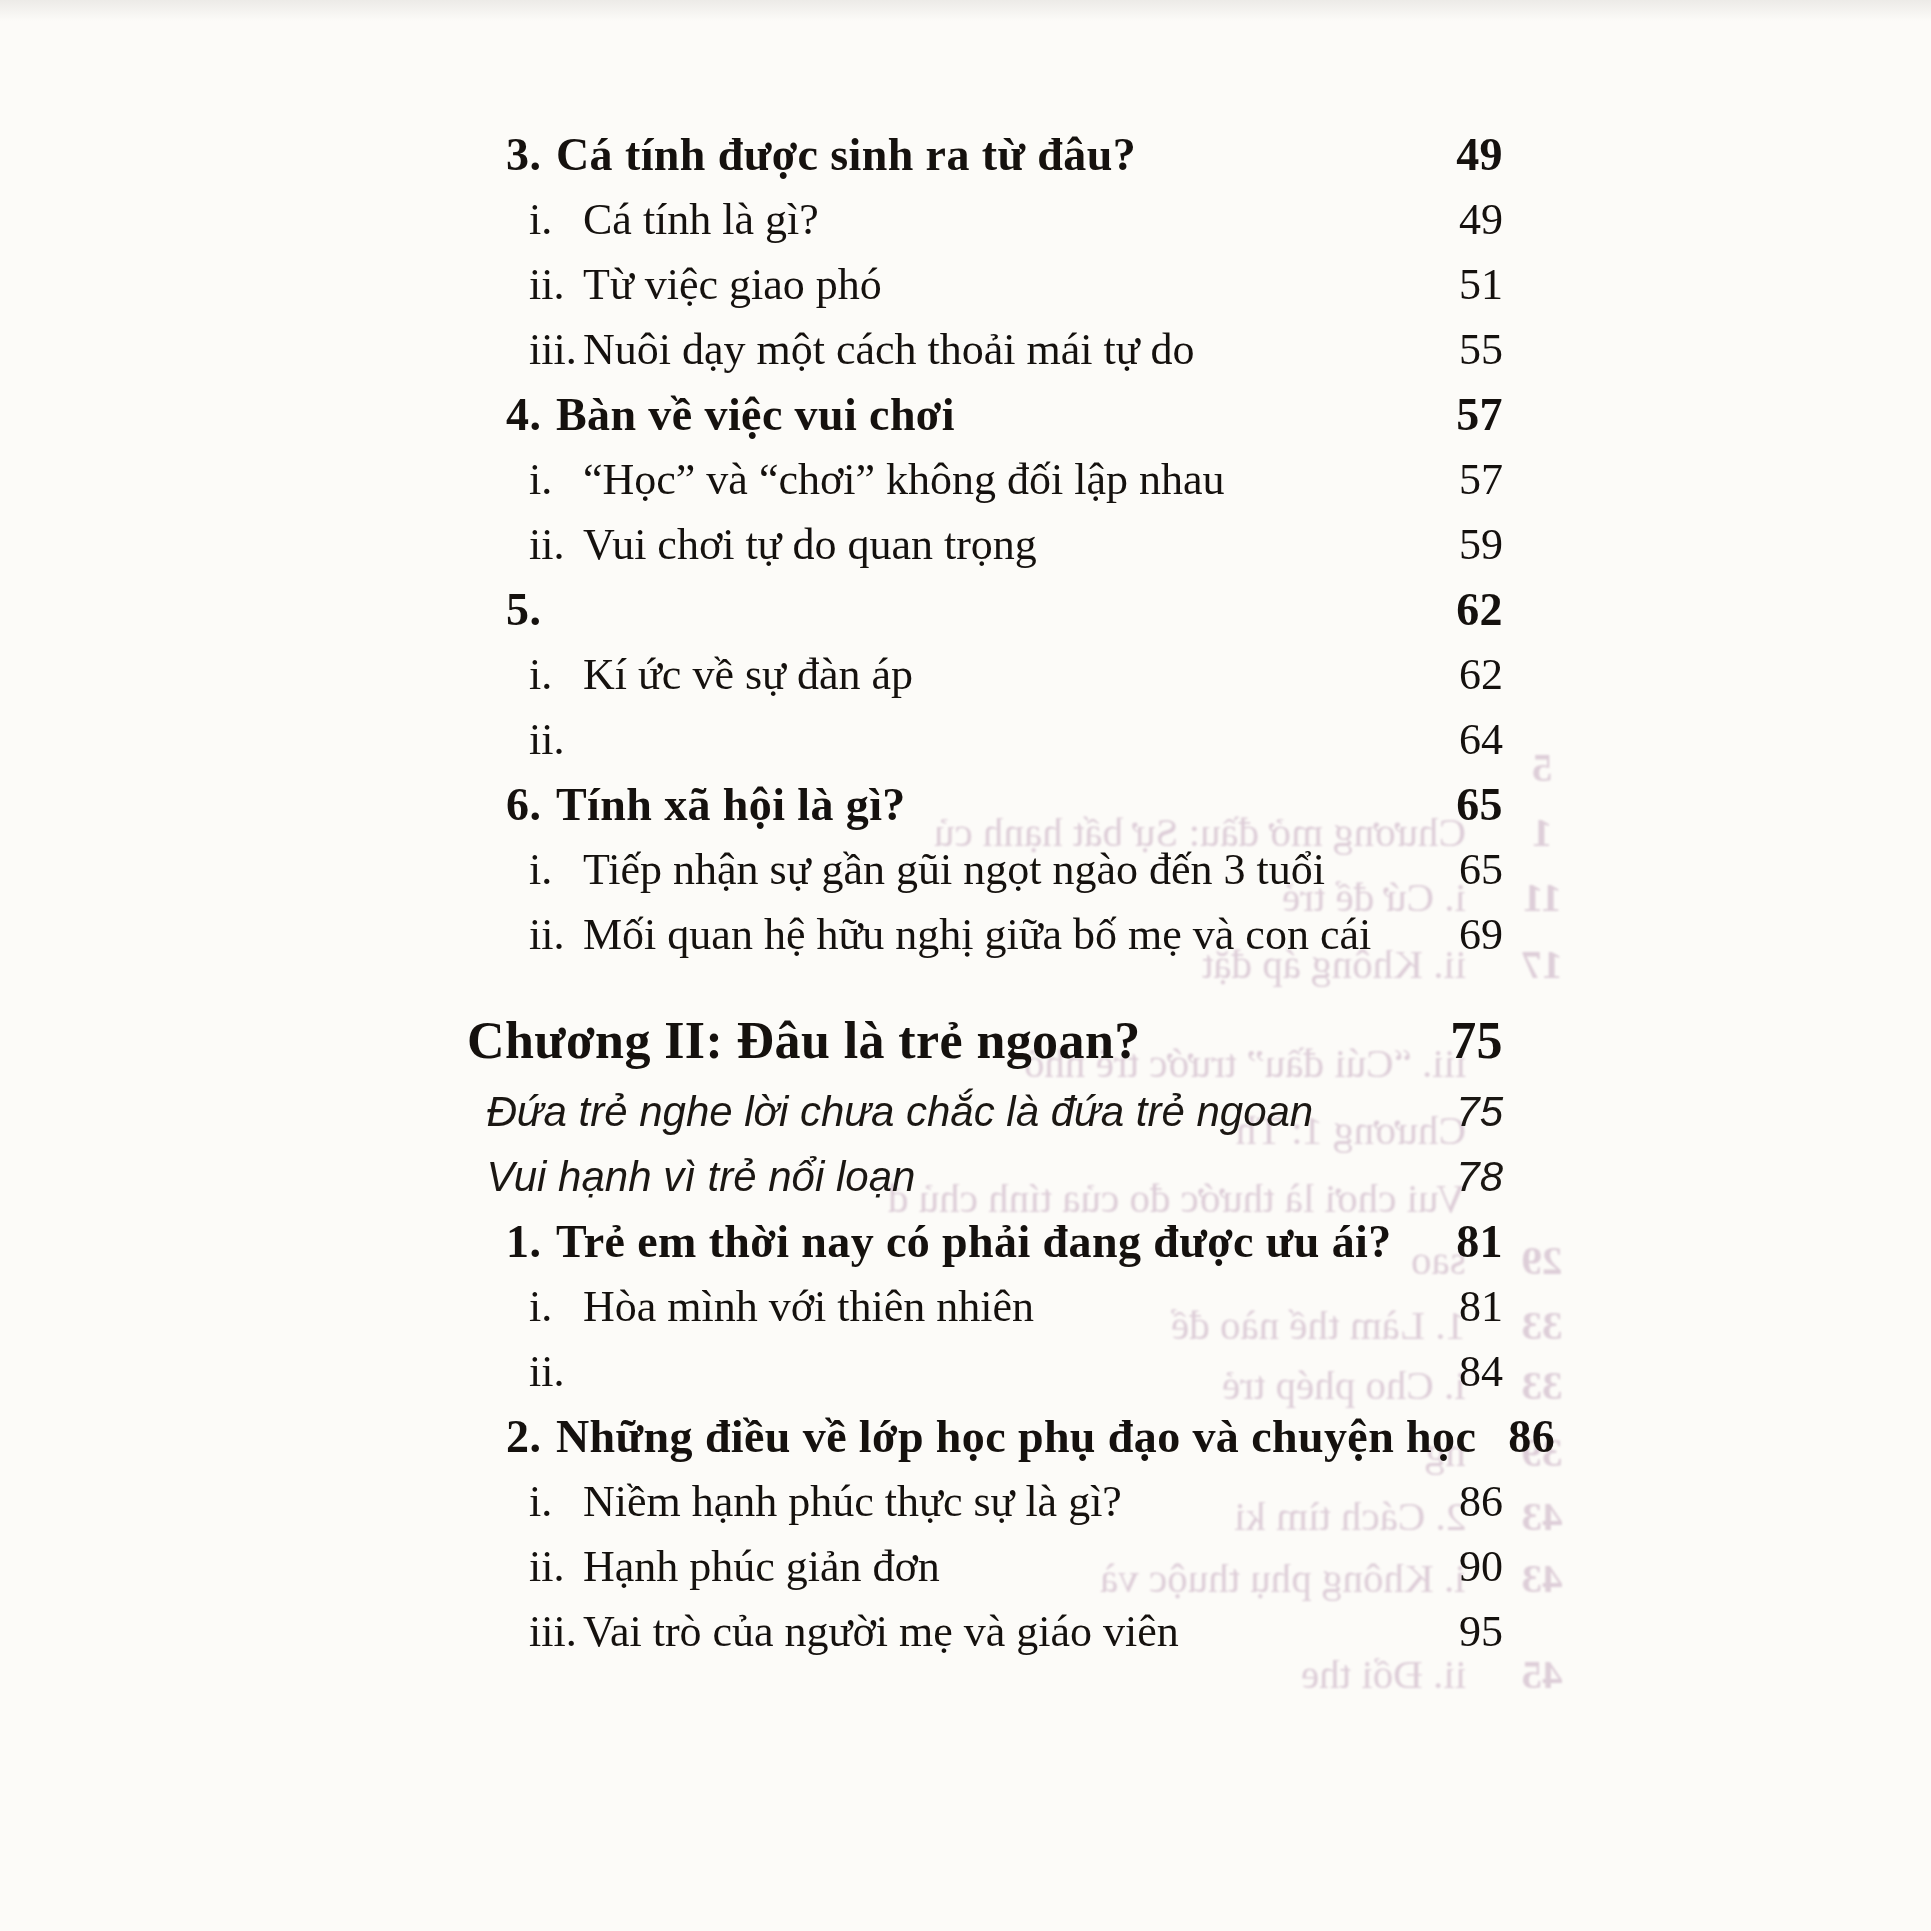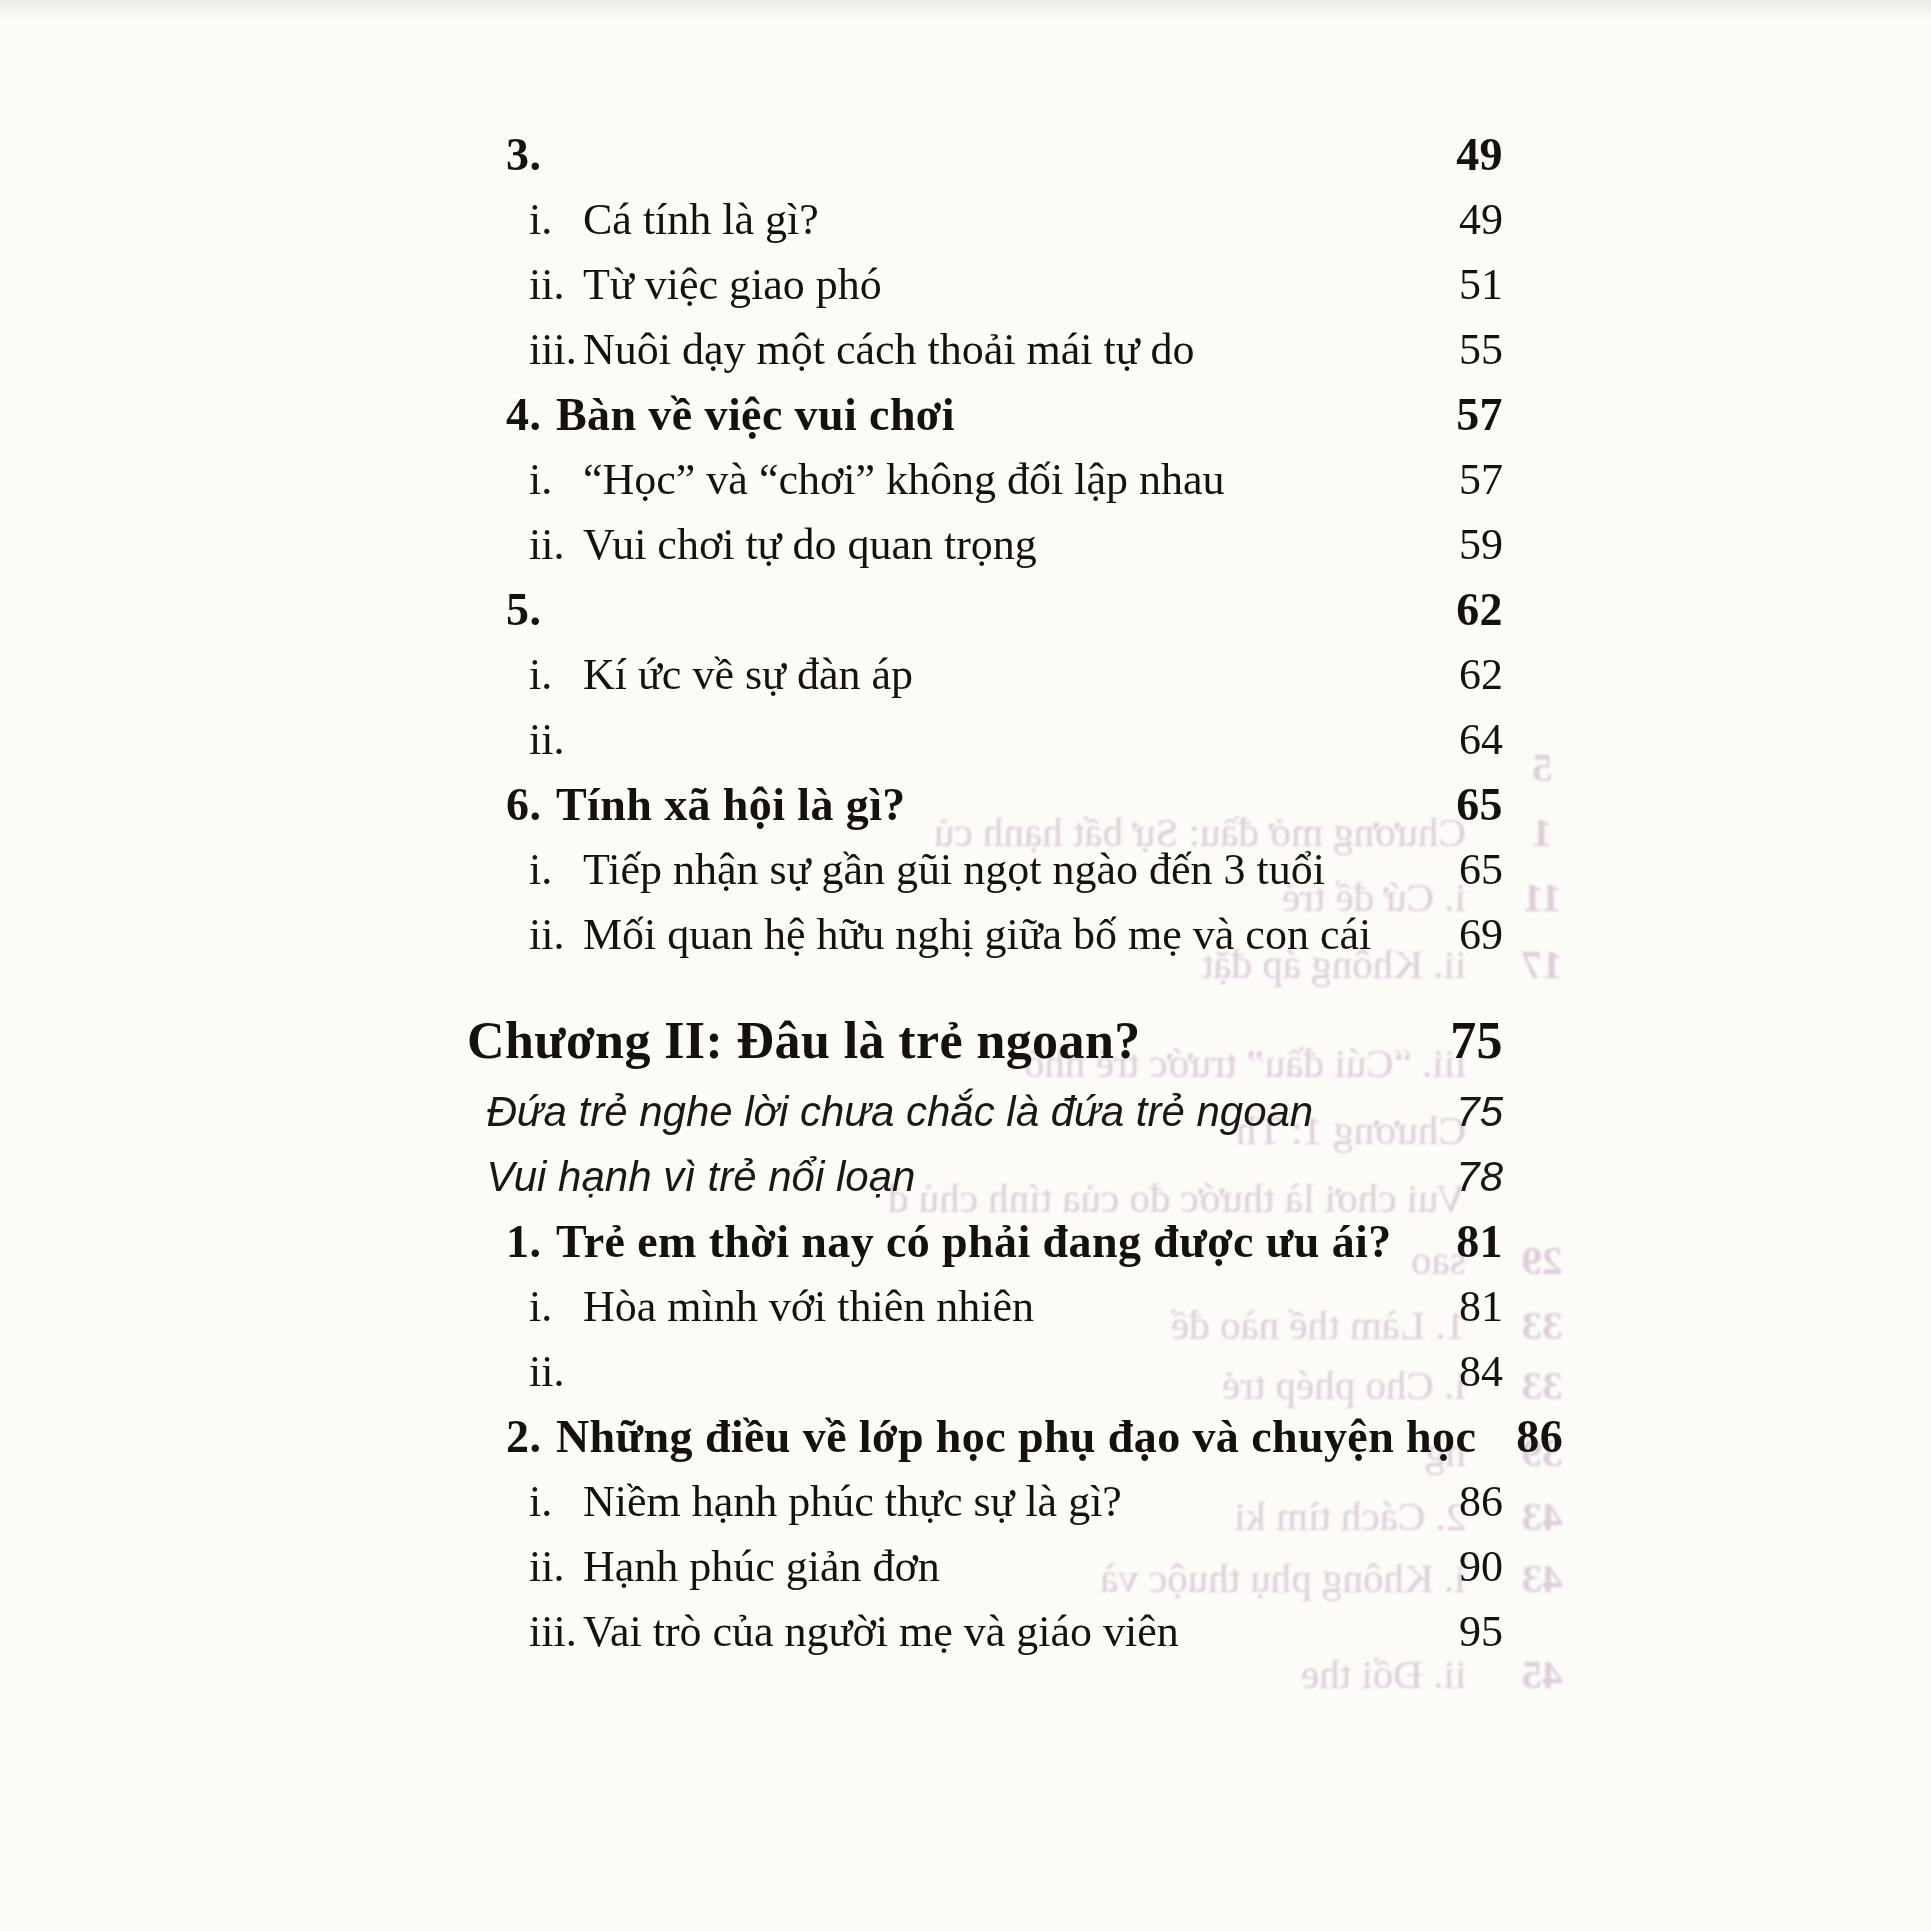--- a/index.html
+++ b/index.html
@@ -27,21 +27,21 @@
   .row-heading{font-weight:bold;font-size:46px;margin-left:39px;letter-spacing:0.4px;}
   .row-heading .num{margin-right:14.7px;}
   .row-sub{font-size:44px;margin-left:62px;}
   .row-sub .roman{display:inline-block;width:54px;}
   .row-chapter{font-weight:bold;font-size:52px;margin-left:0;height:78px;margin-top:34px;letter-spacing:0.4px;text-align:center;}
   .row-italic{
     font-family:"Liberation Sans", sans-serif;
     font-style:italic;font-weight:500;font-size:42px;
     margin-left:19.5px;color:#1b1713;
   }
-  .pagenum{margin-left:40px;}
+  .pagenum{margin-left:32px;}
   .row-heading .pagenum,.row-chapter .pagenum{font-weight:bold;}
   
   .ghost-layer{position:absolute;left:0;top:0;width:1931px;height:1931px;pointer-events:none;}
   .ghost-row{
     position:absolute;left:456px;width:1125px;
     display:flex;justify-content:flex-end;align-items:center;gap:37px;
     font-family:"Liberation Serif", serif;
     color:rgba(178,144,172,.42);
     filter:blur(1.1px);
     white-space:nowrap;
@@ -107,20 +107,21 @@
         <span class="g-num">43</span>
       </div>
       <div class="ghost-row" style="top: 1650px;">
         <span class="g-text">ii. Đổi the</span>
         <span class="g-num">45</span>
       </div>
     </div>
   <div class="toc">
       <div class="toc-row row-heading">
         <span class="num">3.</span>
+        <span class="label">Cá tính được sinh ra từ đâu?</span>
         <span class="spacer"></span>
         <span class="pagenum">49</span>
       </div>
       <div class="toc-row row-sub">
         <span class="roman">i.</span>
         <span class="label">Cá tính là gì?</span>
         <span class="spacer"></span>
         <span class="pagenum">49</span>
       </div>
       <div class="toc-row row-sub">

